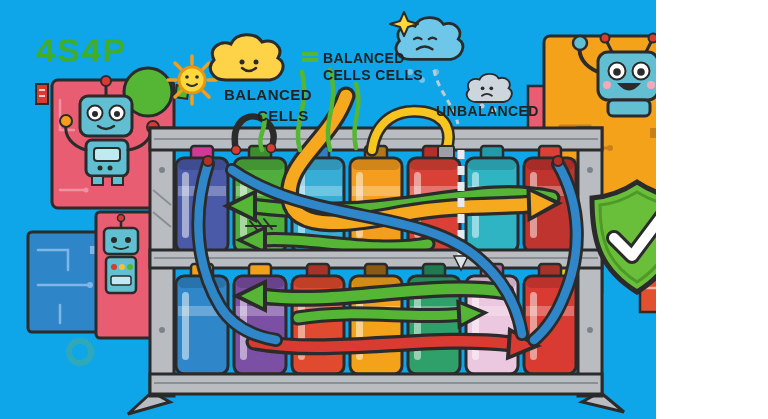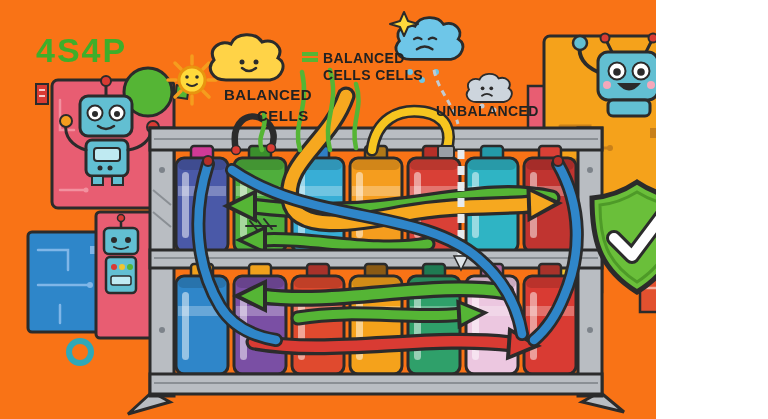--- a/index.html
+++ b/index.html
@@ -1,17 +1,17 @@
 <!DOCTYPE html>
 <html><head>
 <meta charset="utf-8">
 <style>
   *{margin:0;padding:0;box-sizing:border-box}
   body{background:#ffffff;font-family:"Liberation Sans",sans-serif}
-  .stage{position:relative;width:656px;height:419px;background:#f97316;overflow:hidden}
+  .stage{position:relative;width:656px;height:419px;background:#0ea5e9;overflow:hidden}
   svg{display:block}
   text{font-family:"Liberation Sans",sans-serif;font-weight:700}
   .t-title{font-size:34px;letter-spacing:2px}
   .t-lbl{font-size:15px;letter-spacing:.5px}
   .t-lbl2{font-size:14px;letter-spacing:.4px}
   .rack{fill:#b9bdc2;stroke:#2b2b2b;stroke-width:3}
   .rline{stroke:#8a8f94;stroke-width:2}
   .cap{stroke:#2b2b2b;stroke-width:2.5}
   .cbody{stroke:#2b2b2b;stroke-width:3}
   .shade{fill:rgba(0,0,0,.14)}

